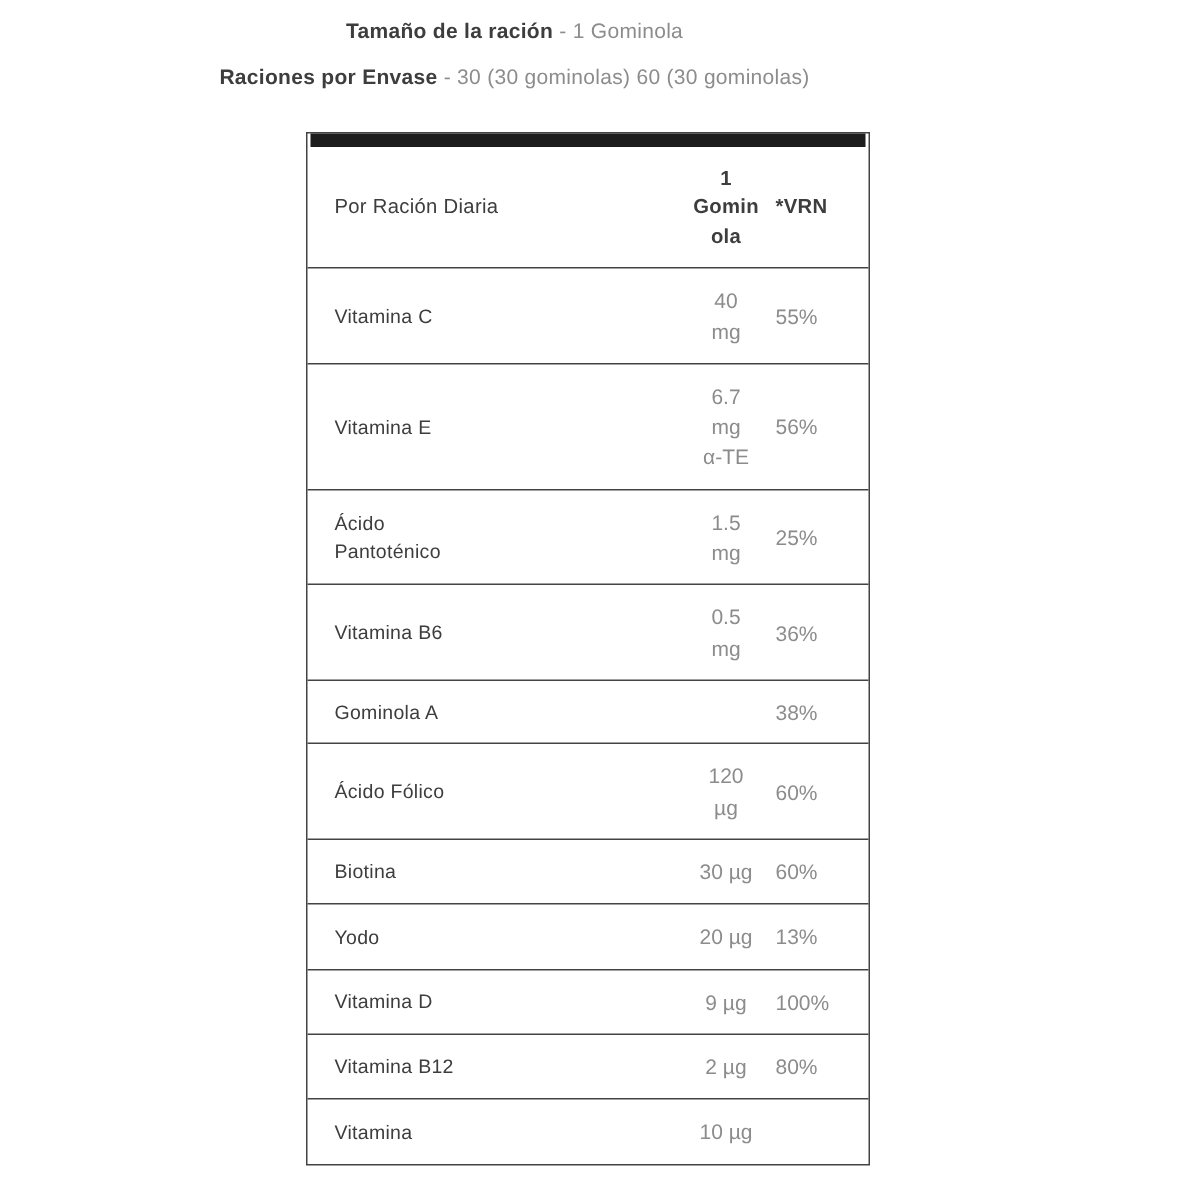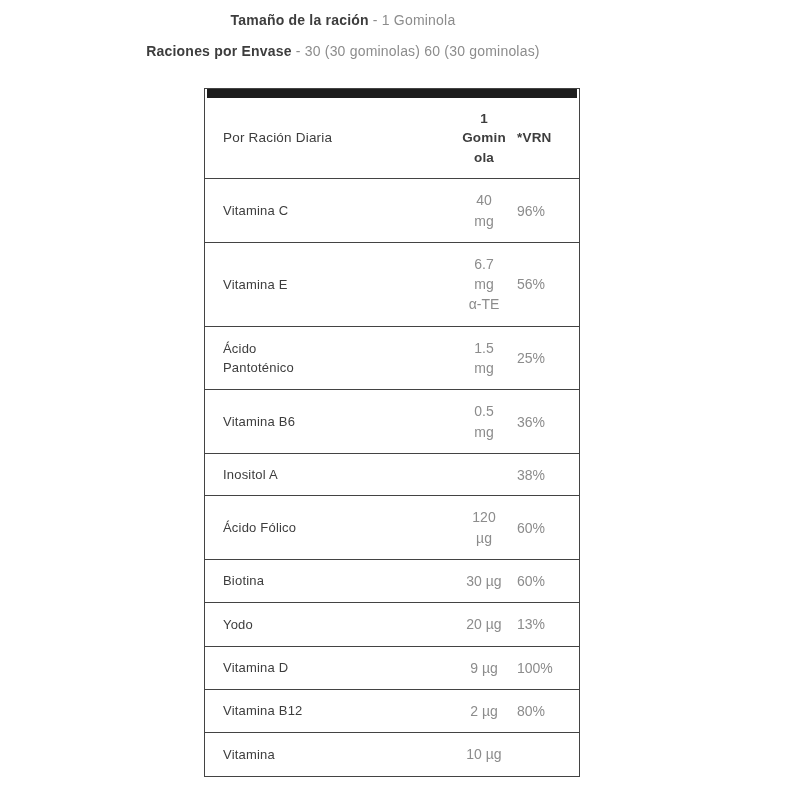--- a/index.html
+++ b/index.html
@@ -97,21 +97,21 @@
       <div class="cell-amount">1
 Gomin
 ola</div>
       <div class="cell-vrn">*VRN</div>
     </div>
 
     <div class="t-row">
       <div class="cell-name">Vitamina C</div>
       <div class="cell-amount">40
 mg</div>
-      <div class="cell-vrn">96%</div>
+      <div class="cell-vrn">55%</div>
     </div>
 
     <div class="t-row">
       <div class="cell-name">Vitamina E</div>
       <div class="cell-amount">6.7
 mg
 α-TE</div>
       <div class="cell-vrn">56%</div>
     </div>
 
@@ -124,21 +124,21 @@
     </div>
 
     <div class="t-row">
       <div class="cell-name">Vitamina B6</div>
       <div class="cell-amount">0.5
 mg</div>
       <div class="cell-vrn">36%</div>
     </div>
 
     <div class="t-row">
-      <div class="cell-name">Inositol A</div>
+      <div class="cell-name">Gominola A</div>
       <div class="cell-vrn">38%</div>
     </div>
 
     <div class="t-row">
       <div class="cell-name">Ácido Fólico</div>
       <div class="cell-amount">120
 µg</div>
       <div class="cell-vrn">60%</div>
     </div>
 

